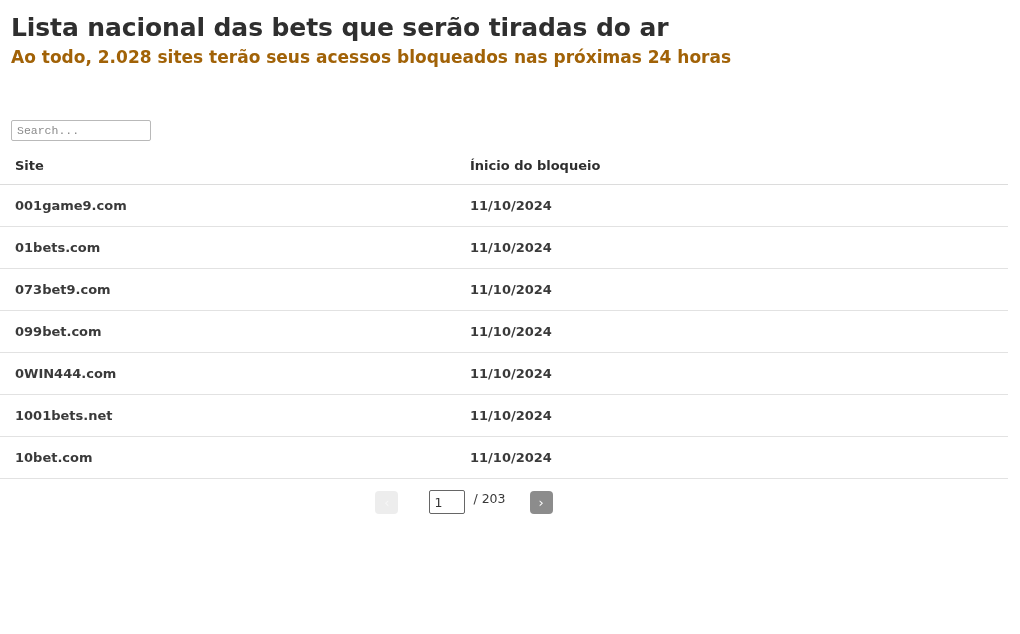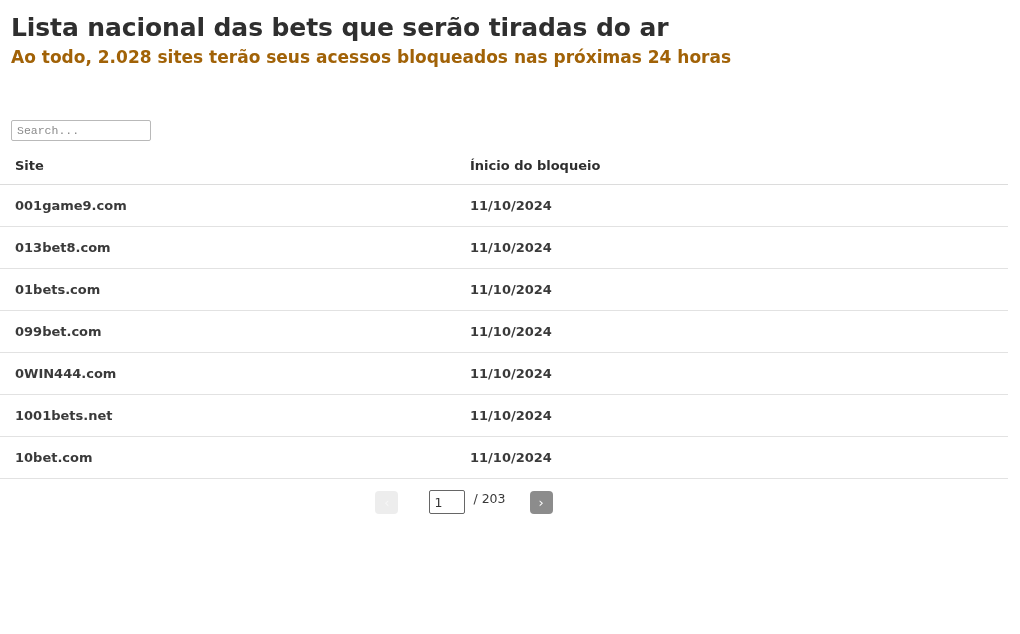--- a/index.html
+++ b/index.html
@@ -181,25 +181,25 @@
           <th>Site</th>
           <th>Ínicio do bloqueio</th>
         </tr>
       </thead>
       <tbody>
         <tr>
           <td>001game9.com</td>
           <td>11/10/2024</td>
         </tr>
         <tr>
-          <td>013bet8.com</td>
-          <td>11/10/2024</td>
-        </tr>
-        <tr>
           <td>01bets.com</td>
+          <td>11/10/2024</td>
+        </tr>
+        <tr>
+          <td>073bet9.com</td>
           <td>11/10/2024</td>
         </tr>
         <tr>
           <td>099bet.com</td>
           <td>11/10/2024</td>
         </tr>
         <tr>
           <td>0WIN444.com</td>
           <td>11/10/2024</td>
         </tr>

